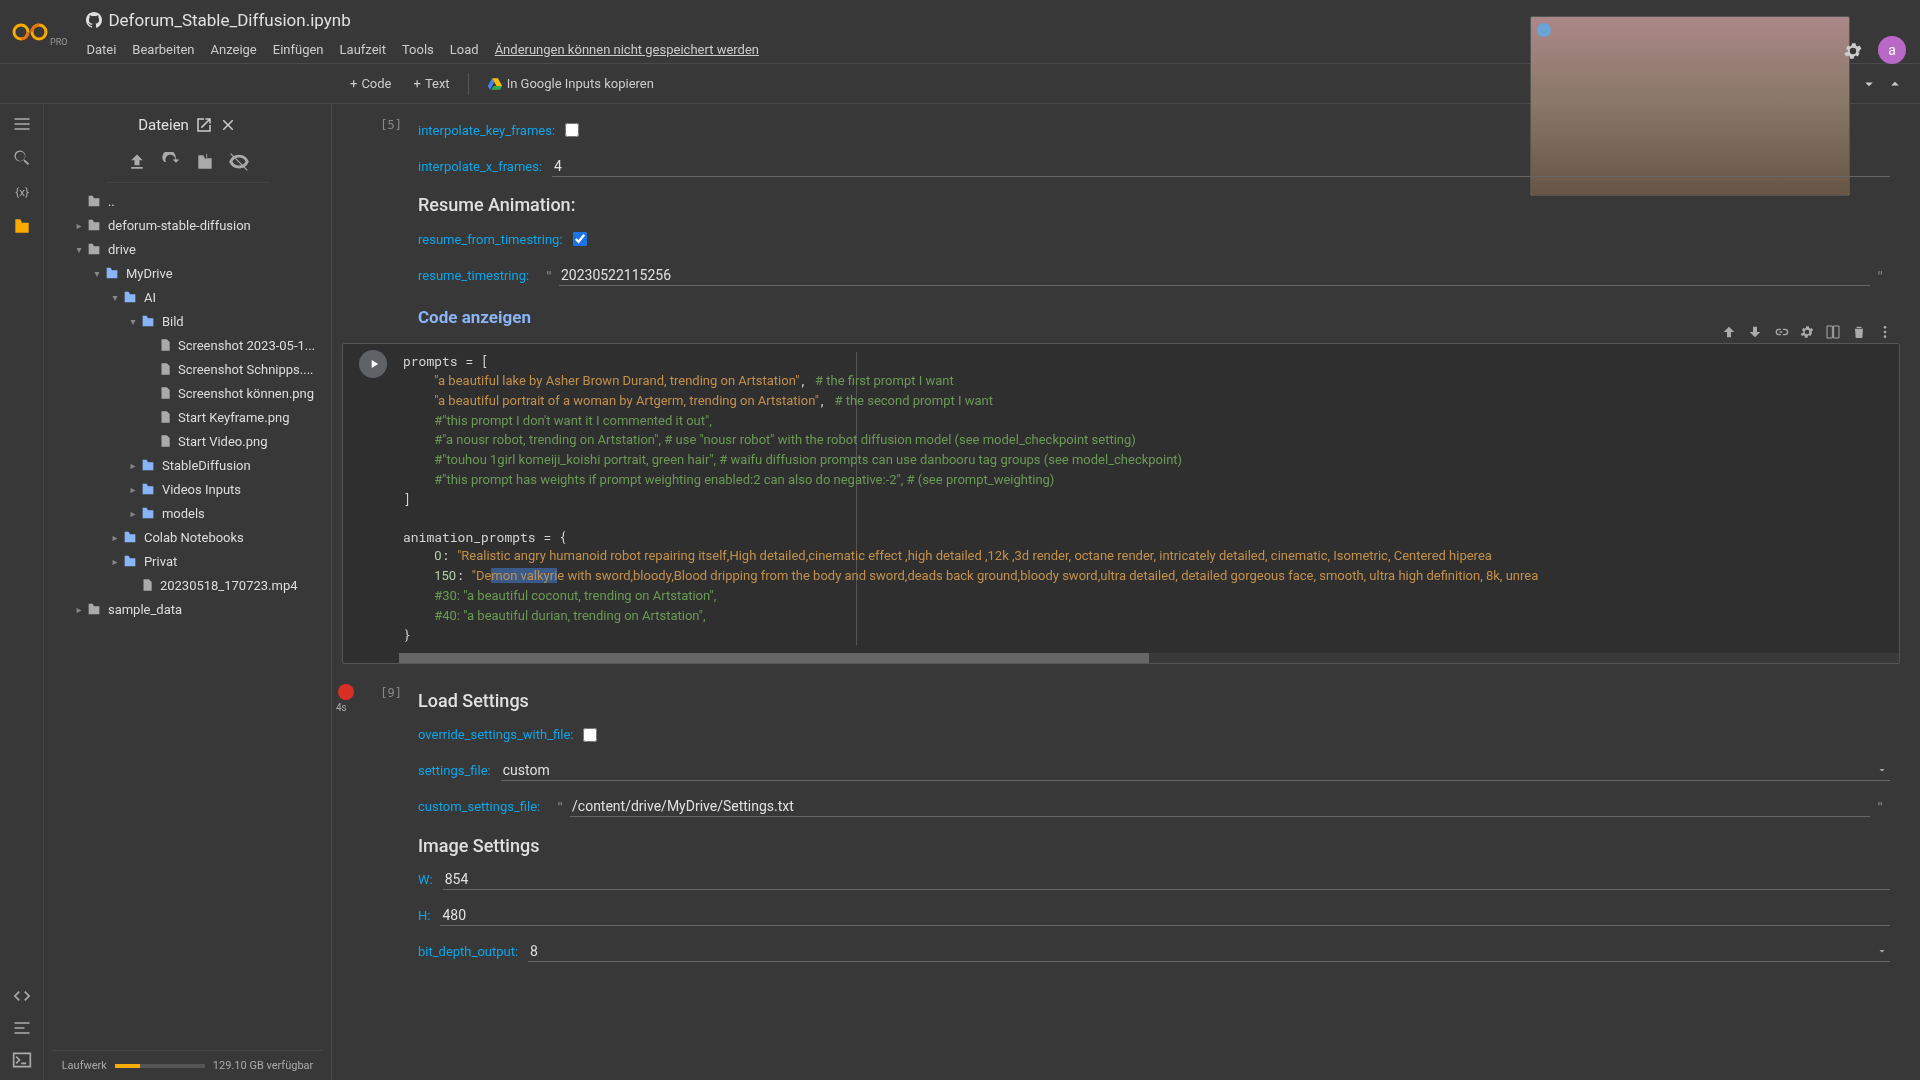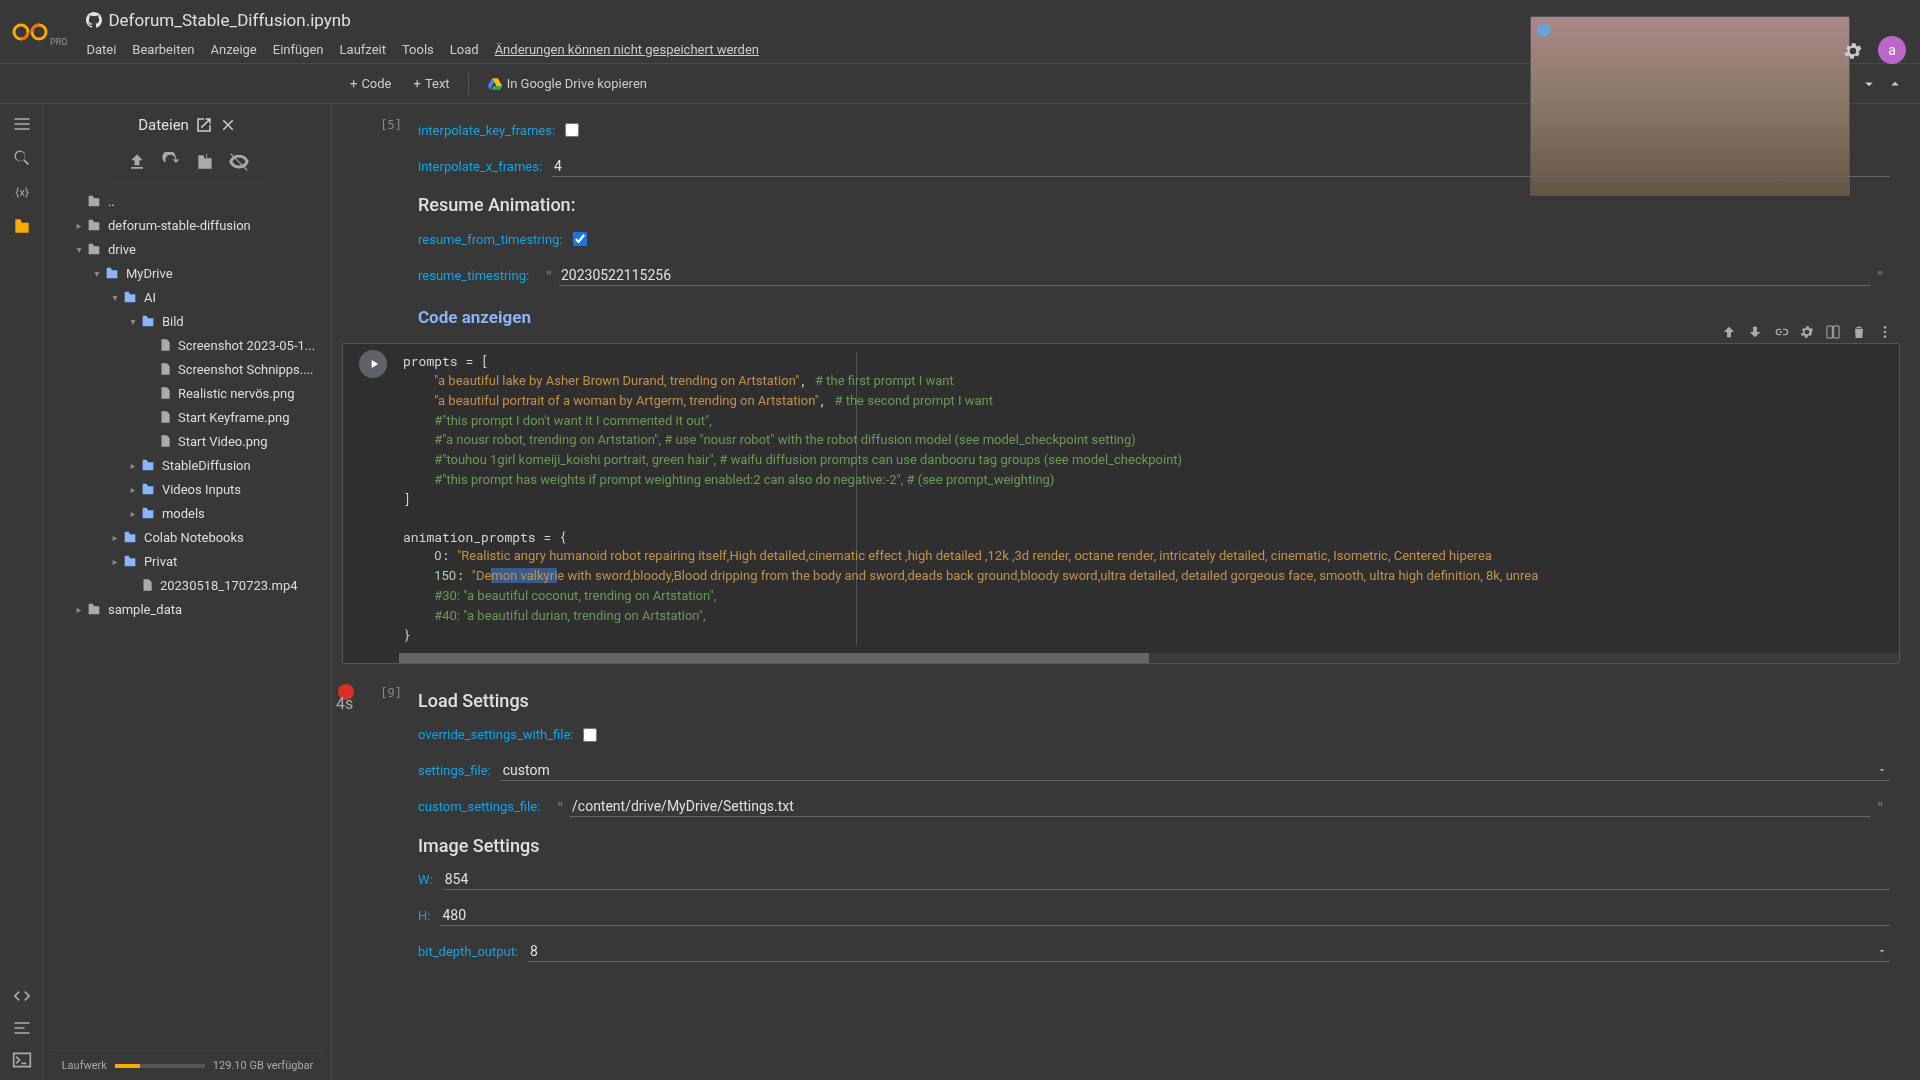--- a/index.html
+++ b/index.html
@@ -73,21 +73,21 @@
 .code-body { margin-left: 56px; padding: 8px 10px 8px 4px; font-family: 'Roboto Mono', Consolas, monospace; font-size: 13px; line-height: 1.45; color: #d4d4d4; white-space: pre; overflow-x: auto; position: relative; }
 .code-hscroll { height:10px; background:#3a3a3a; margin-left:56px; }
 .code-hthumb { width:50%; height:100%; background:#666; }
 .ruler { position: absolute; top: 8px; bottom: 18px; left: calc(56px + 4px + 62ch); width: 1px; background: #555; }
 .tok-str { color: #c3904c; }
 .tok-cmt { color: #6a9955; }
 .tok-num { color: #b5cea8; }
 .sel { background: #3a5a8a; }
 
 .err-badge { width:16px; height:16px; border-radius:50%; background:#d93025; position:absolute; left:-4px; top:6px; }
-.exec-time { font-size:16px; color:#aaa; position:absolute; left:-6px; top:16px; }
+.exec-time { font-size:10px; color:#aaa; position:absolute; left:-6px; top:24px; }
 
 .websafe-person { width:100%; height:100%; background: linear-gradient(180deg,#a88 0%, #876 50%, #654 100%); border-radius:2px; }
 </style>
 </head>
 <body>
 
 <div class="topbar">
   <div class="logo-area">
     <svg class="colab-logo" viewBox="0 0 36 24">
         <circle cx="9" cy="12" r="7" fill="none" stroke="#f9ab00" stroke-width="3"></circle>
@@ -138,21 +138,21 @@
       <span>+</span>
       <span>Text</span>
     </div>
   <div class="tb-sep"></div>
   <div class="tb-btn">
     <svg class="drive-icon" viewBox="0 0 24 24">
         <path fill="#4285f4" d="M7.7 3.5L1.2 15l3.3 5.5L11 9z"></path>
         <path fill="#fbbc04" d="M16.3 3.5H7.7L14.2 15h8.6z"></path>
         <path fill="#34a853" d="M22.8 15H9.8l-3.3 5.5h13z"></path>
       </svg>
-    <span>In Google Drive kopieren</span>
+    <span>In Google Inputs kopieren</span>
   </div>
   <div class="toolbar2-right">
     <svg class="header-chevron" viewBox="0 0 24 24">
         <path d="M7 10l5 5 5-5z"></path>
       </svg>
     <svg class="header-chevron" viewBox="0 0 24 24">
         <path d="M7 14l5-5 5 5z"></path>
       </svg>
   </div>
 </div>
@@ -261,21 +261,21 @@
       <div class="tree-row" style="padding-left:98px">
           <svg class="file-icon" viewBox="0 0 24 24">
             <path d="M6 2h9l5 5v15H6z"></path>
           </svg>
           <span>Screenshot Schnipps....</span>
         </div>
       <div class="tree-row" style="padding-left:98px">
           <svg class="file-icon" viewBox="0 0 24 24">
             <path d="M6 2h9l5 5v15H6z"></path>
           </svg>
-          <span>Realistic nervös.png</span>
+          <span>Screenshot können.png</span>
         </div>
       <div class="tree-row" style="padding-left:98px">
           <svg class="file-icon" viewBox="0 0 24 24">
             <path d="M6 2h9l5 5v15H6z"></path>
           </svg>
           <span>Start Keyframe.png</span>
         </div>
       <div class="tree-row" style="padding-left:98px">
           <svg class="file-icon" viewBox="0 0 24 24">
             <path d="M6 2h9l5 5v15H6z"></path>

